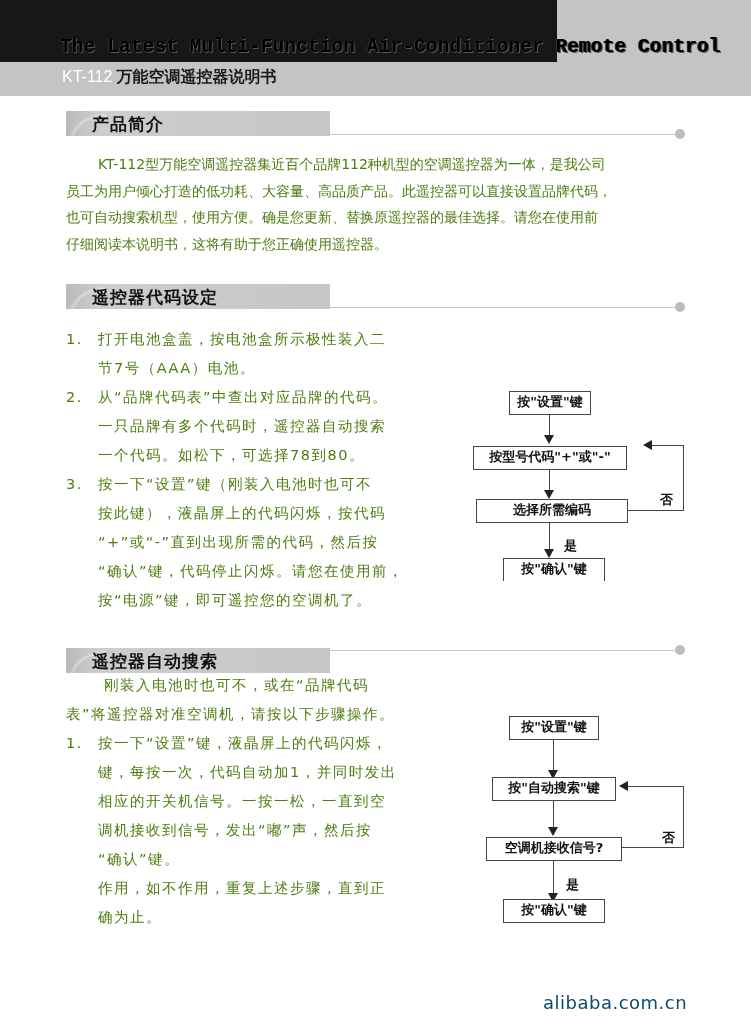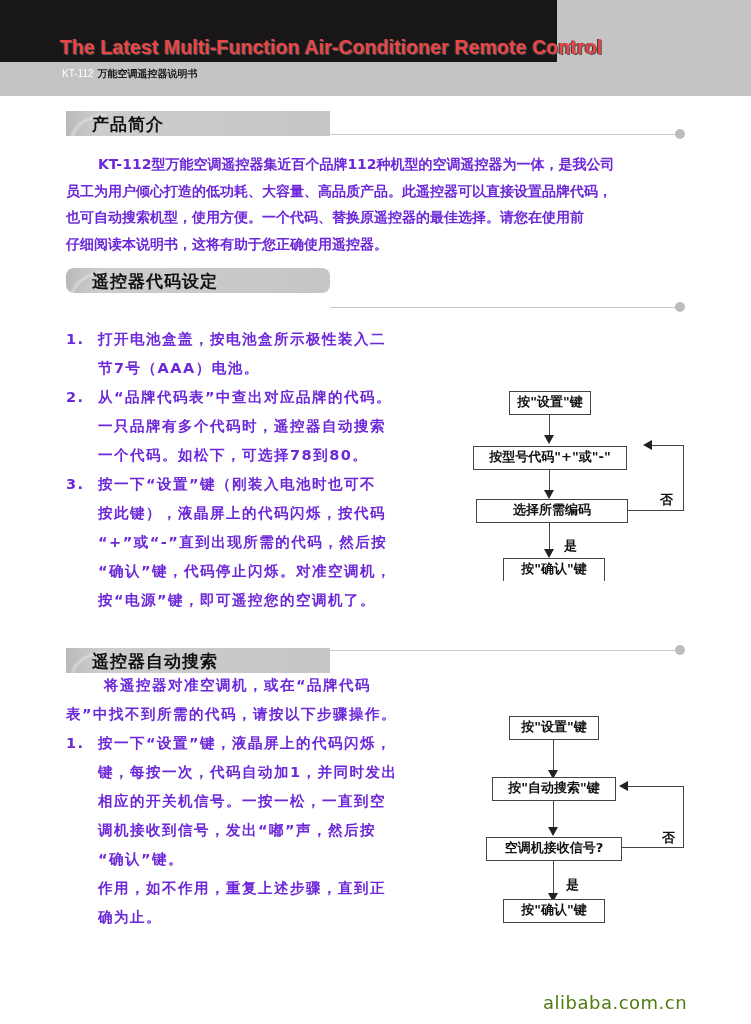--- a/index.html
+++ b/index.html
@@ -12,28 +12,28 @@
   .banner-gray {
     position:absolute; left:0; top:0; width:751px; height:96px;
     background:#c4c4c4;
   }
   .banner-black {
     position:absolute; left:0; top:0; width:557px; height:62px;
     background:#181616;
   }
   .banner-title {
     position:absolute; left:60px; top:36px;
-    font-family:Liberation Sans, sans-serif; font-weight:bold;
+    font-family:Liberation Mono, monospace; font-weight:bold;
     font-size:19.5px; letter-spacing:0.1px; white-space:nowrap;
-    color:#ef4444;
+    color:#000000;
     text-shadow:1px 1px 0 #555, -1px 0 0 #333;
   }
   .banner-subtitle {
     position:absolute; left:62px; top:67px; white-space:nowrap;
-    font-size:10px; font-weight:bold; color:#1a1a1a;
+    font-size:16px; font-weight:bold; color:#1a1a1a;
   }
   .banner-subtitle .model { color:#ffffff; font-family:"Liberation Sans", sans-serif; font-weight:normal; margin-right:4px; }
 
   .section-head {
     position:absolute; left:66px; width:264px; height:25px;
     background:linear-gradient(90deg,#b9b9b9 0%,#cdcdcd 12%,#c6c6c6 100%);
   }
   .section-head .swoosh {
     position:absolute; left:0; bottom:0; width:40px; height:25px;
     background:radial-gradient(ellipse at 100% 120%, rgba(255,255,255,0) 55%, rgba(255,255,255,0.35) 60%, rgba(255,255,255,0) 66%);
@@ -43,21 +43,21 @@
     letter-spacing:1px;
   }
   .section-rule {
     position:absolute; left:330px; width:348px; height:1px; background:#c8c8c8;
   }
   .section-dot {
     position:absolute; width:10px; height:10px; border-radius:50%; background:#bdbdbd;
   }
 
   .para {
-    position:absolute; font-size:14px; font-weight:bold; line-height:26.5px; color:#6d28d9;
+    position:absolute; font-size:14px; font-weight:normal; line-height:26.5px; color:#4d7c0f;
   }
   .intro { left:66px; top:151px; width:625px; }
   .intro .line { display:block; white-space:nowrap; }
   .intro .indent { padding-left:32px; }
 
   .steps { left:66px; width:360px; font-size:14.5px; line-height:29px; letter-spacing:1.5px; }
   .steps .line { display:block; white-space:nowrap; }
   .steps .num { display:inline-block; width:32px; }
   .steps .cont { padding-left:32px; }
 
@@ -71,21 +71,21 @@
     position:absolute; width:0; height:0;
     border-left:5px solid transparent; border-right:5px solid transparent; border-top:9px solid #222;
   }
   .fc-arrow-left {
     position:absolute; width:0; height:0;
     border-top:5px solid transparent; border-bottom:5px solid transparent; border-right:9px solid #222;
   }
   .fc-label { position:absolute; font-size:13px; font-weight:bold; color:#111; }
 
   .footer-logo {
-    position:absolute; left:543px; top:992px; font-size:18px; color:#4d7c0f;
+    position:absolute; left:543px; top:992px; font-size:18px; color:#0c4a6e;
     font-family:"DejaVu Sans", sans-serif; letter-spacing:0.5px;
   }
 </style>
 </head>
 <body>
 
 <div class="banner-gray"></div>
 <div class="banner-black"></div>
 <div class="banner-title">The Latest Multi-Function Air-Conditioner Remote Control</div>
 <div class="banner-subtitle">
@@ -95,41 +95,41 @@
 <div class="section-head" style="top:111px;">
   <div class="swoosh"></div>
   <div class="label">产品简介</div>
 </div>
 <div class="section-rule" style="top:134px;"></div>
 <div class="section-dot" style="left:675px; top:129px;"></div>
 
 <div class="para intro">
   <span class="line indent">KT-112型万能空调遥控器集近百个品牌112种机型的空调遥控器为一体，是我公司</span>
   <span class="line">员工为用户倾心打造的低功耗、大容量、高品质产品。此遥控器可以直接设置品牌代码，</span>
-  <span class="line">也可自动搜索机型，使用方便。一个代码、替换原遥控器的最佳选择。请您在使用前</span>
+  <span class="line">也可自动搜索机型，使用方便。确是您更新、替换原遥控器的最佳选择。请您在使用前</span>
   <span class="line">仔细阅读本说明书，这将有助于您正确使用遥控器。</span>
 </div>
 
-<div class="section-head" style="top:268px;border-radius:8px;">
+<div class="section-head" style="top:284px;">
   <div class="swoosh"></div>
   <div class="label">遥控器代码设定</div>
 </div>
 <div class="section-rule" style="top:307px;"></div>
 <div class="section-dot" style="left:675px; top:302px;"></div>
 
 <div class="para steps" style="top:325px;">
   <span class="line"><span class="num">1.</span><span>打开电池盒盖，按电池盒所示极性装入二</span></span>
   <span class="line cont">节7号（AAA）电池。</span>
   <span class="line"><span class="num">2.</span><span>从“品牌代码表”中查出对应品牌的代码。</span></span>
   <span class="line cont">一只品牌有多个代码时，遥控器自动搜索</span>
   <span class="line cont">一个代码。如松下，可选择78到80。</span>
   <span class="line"><span class="num">3.</span><span>按一下“设置”键（刚装入电池时也可不</span></span>
   <span class="line cont">按此键），液晶屏上的代码闪烁，按代码</span>
   <span class="line cont">“+”或“-”直到出现所需的代码，然后按</span>
-  <span class="line cont">“确认”键，代码停止闪烁。对准空调机，</span>
+  <span class="line cont">“确认”键，代码停止闪烁。请您在使用前，</span>
   <span class="line cont">按“电源”键，即可遥控您的空调机了。</span>
 </div>
 
 <div>
   <div class="fc-box" style="left:509px; top:391px; width:80px; height:22px;">按"设置"键</div>
   <div class="fc-line" style="left:549px; top:414px; width:1px; height:22px;"></div>
   <div class="fc-arrow-down" style="left:544px; top:435px;"></div>
   <div class="fc-box" style="left:473px; top:446px; width:152px; height:22px;">按型号代码"+"或"-"</div>
   <div class="fc-line" style="left:549px; top:469px; width:1px; height:22px;"></div>
   <div class="fc-arrow-down" style="left:544px; top:490px;"></div>
@@ -146,22 +146,22 @@
 </div>
 
 <div class="section-head" style="top:616px;margin-top:32px;">
   <div class="swoosh"></div>
   <div class="label">遥控器自动搜索</div>
 </div>
 <div class="section-rule" style="top:650px;"></div>
 <div class="section-dot" style="left:675px; top:645px;"></div>
 
 <div class="para steps" style="top:671px; width:380px;">
-  <span class="line" style="padding-left:38px;">将遥控器对准空调机，或在“品牌代码</span>
-  <span class="line">表”中找不到所需的代码，请按以下步骤操作。</span>
+  <span class="line" style="padding-left:38px;">刚装入电池时也可不，或在“品牌代码</span>
+  <span class="line">表”将遥控器对准空调机，请按以下步骤操作。</span>
   <span class="line"><span class="num">1.</span><span>按一下“设置”键，液晶屏上的代码闪烁，</span></span>
   <span class="line cont">键，每按一次，代码自动加1，并同时发出</span>
   <span class="line cont">相应的开关机信号。一按一松，一直到空</span>
   <span class="line cont">调机接收到信号，发出“嘟”声，然后按</span>
   <span class="line cont">“确认”键。</span>
   <span class="line cont">作用，如不作用，重复上述步骤，直到正</span>
   <span class="line cont">确为止。</span>
 </div>
 
 <div>

